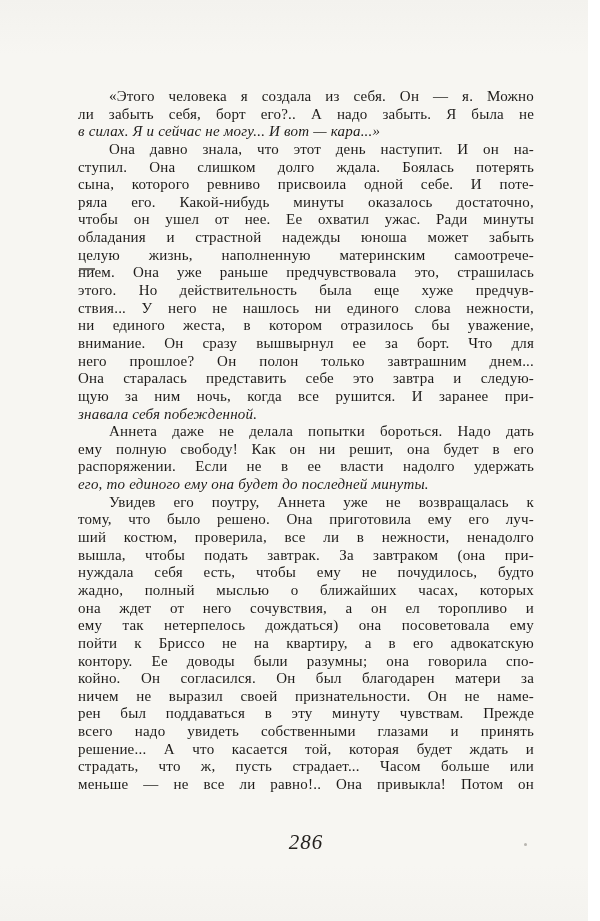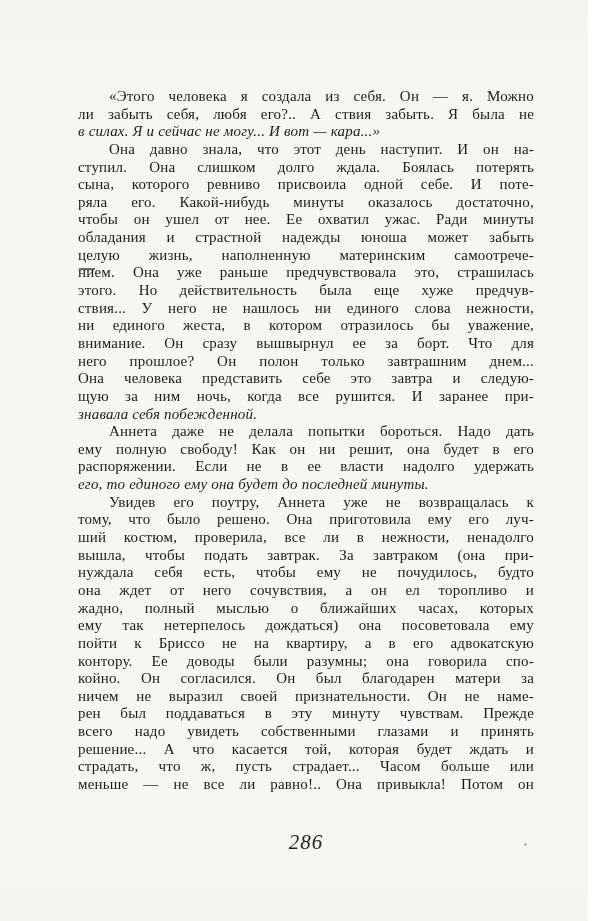--- a/index.html
+++ b/index.html
@@ -62,55 +62,55 @@
     opacity: 0.6;
   }
 </style>
 </head>
 <body>
 
 <div class="scan-page">
   <div class="text-block">
       <div class="para">
         <div class="line first">«Этого человека я создала из себя. Он — я. Можно</div>
-        <div class="line">ли забыть себя, любя его?.. А ствия забыть. Я была не</div>
+        <div class="line">ли забыть себя, борт его?.. А надо забыть. Я была не</div>
         <div class="line last">в силах. Я и сейчас не могу... И вот — кара...»</div>
       </div>
       <div class="para">
         <div class="line first">Она давно знала, что этот день наступит. И он на-</div>
         <div class="line">ступил. Она слишком долго ждала. Боялась потерять</div>
         <div class="line">сына, которого ревниво присвоила одной себе. И поте-</div>
         <div class="line">ряла его. Какой-нибудь минуты оказалось достаточно,</div>
         <div class="line">чтобы он ушел от нее. Ее охватил ужас. Ради минуты</div>
         <div class="line">обладания и страстной надежды юноша может забыть</div>
         <div class="line">целую жизнь, наполненную материнским самоотрече-</div>
         <div class="line">нием. Она уже раньше предчувствовала это, страшилась</div>
         <div class="line">этого. Но действительность была еще хуже предчув-</div>
         <div class="line">ствия... У него не нашлось ни единого слова нежности,</div>
         <div class="line">ни единого жеста, в котором отразилось бы уважение,</div>
         <div class="line">внимание. Он сразу вышвырнул ее за борт. Что для</div>
         <div class="line">него прошлое? Он полон только завтрашним днем...</div>
-        <div class="line">Она человека представить себе это завтра и следую-</div>
+        <div class="line">Она старалась представить себе это завтра и следую-</div>
         <div class="line">щую за ним ночь, когда все рушится. И заранее при-</div>
         <div class="line last">знавала себя побежденной.</div>
       </div>
       <div class="para">
         <div class="line first">Аннета даже не делала попытки бороться. Надо дать</div>
         <div class="line">ему полную свободу! Как он ни решит, она будет в его</div>
         <div class="line">распоряжении. Если не в ее власти надолго удержать</div>
         <div class="line last">его, то единого ему она будет до последней минуты.</div>
       </div>
       <div class="para">
         <div class="line first">Увидев его поутру, Аннета уже не возвращалась к</div>
         <div class="line">тому, что было решено. Она приготовила ему его луч-</div>
         <div class="line">ший костюм, проверила, все ли в нежности, ненадолго</div>
         <div class="line">вышла, чтобы подать завтрак. За завтраком (она при-</div>
         <div class="line">нуждала себя есть, чтобы ему не почудилось, будто</div>
+        <div class="line">жадно, полный мыслью о ближайших часах, которых</div>
         <div class="line">она ждет от него сочувствия, а он ел торопливо и</div>
-        <div class="line">жадно, полный мыслью о ближайших часах, которых</div>
         <div class="line">ему так нетерпелось дождаться) она посоветовала ему</div>
         <div class="line">пойти к Бриссо не на квартиру, а в его адвокатскую</div>
         <div class="line">контору. Ее доводы были разумны; она говорила спо-</div>
         <div class="line">койно. Он согласился. Он был благодарен матери за</div>
         <div class="line">ничем не выразил своей признательности. Он не наме-</div>
         <div class="line">рен был поддаваться в эту минуту чувствам. Прежде</div>
         <div class="line">всего надо увидеть собственными глазами и принять</div>
         <div class="line">решение... А что касается той, которая будет ждать и</div>
         <div class="line">страдать, что ж, пусть страдает... Часом больше или</div>
         <div class="line">меньше — не все ли равно!.. Она привыкла! Потом он</div>

